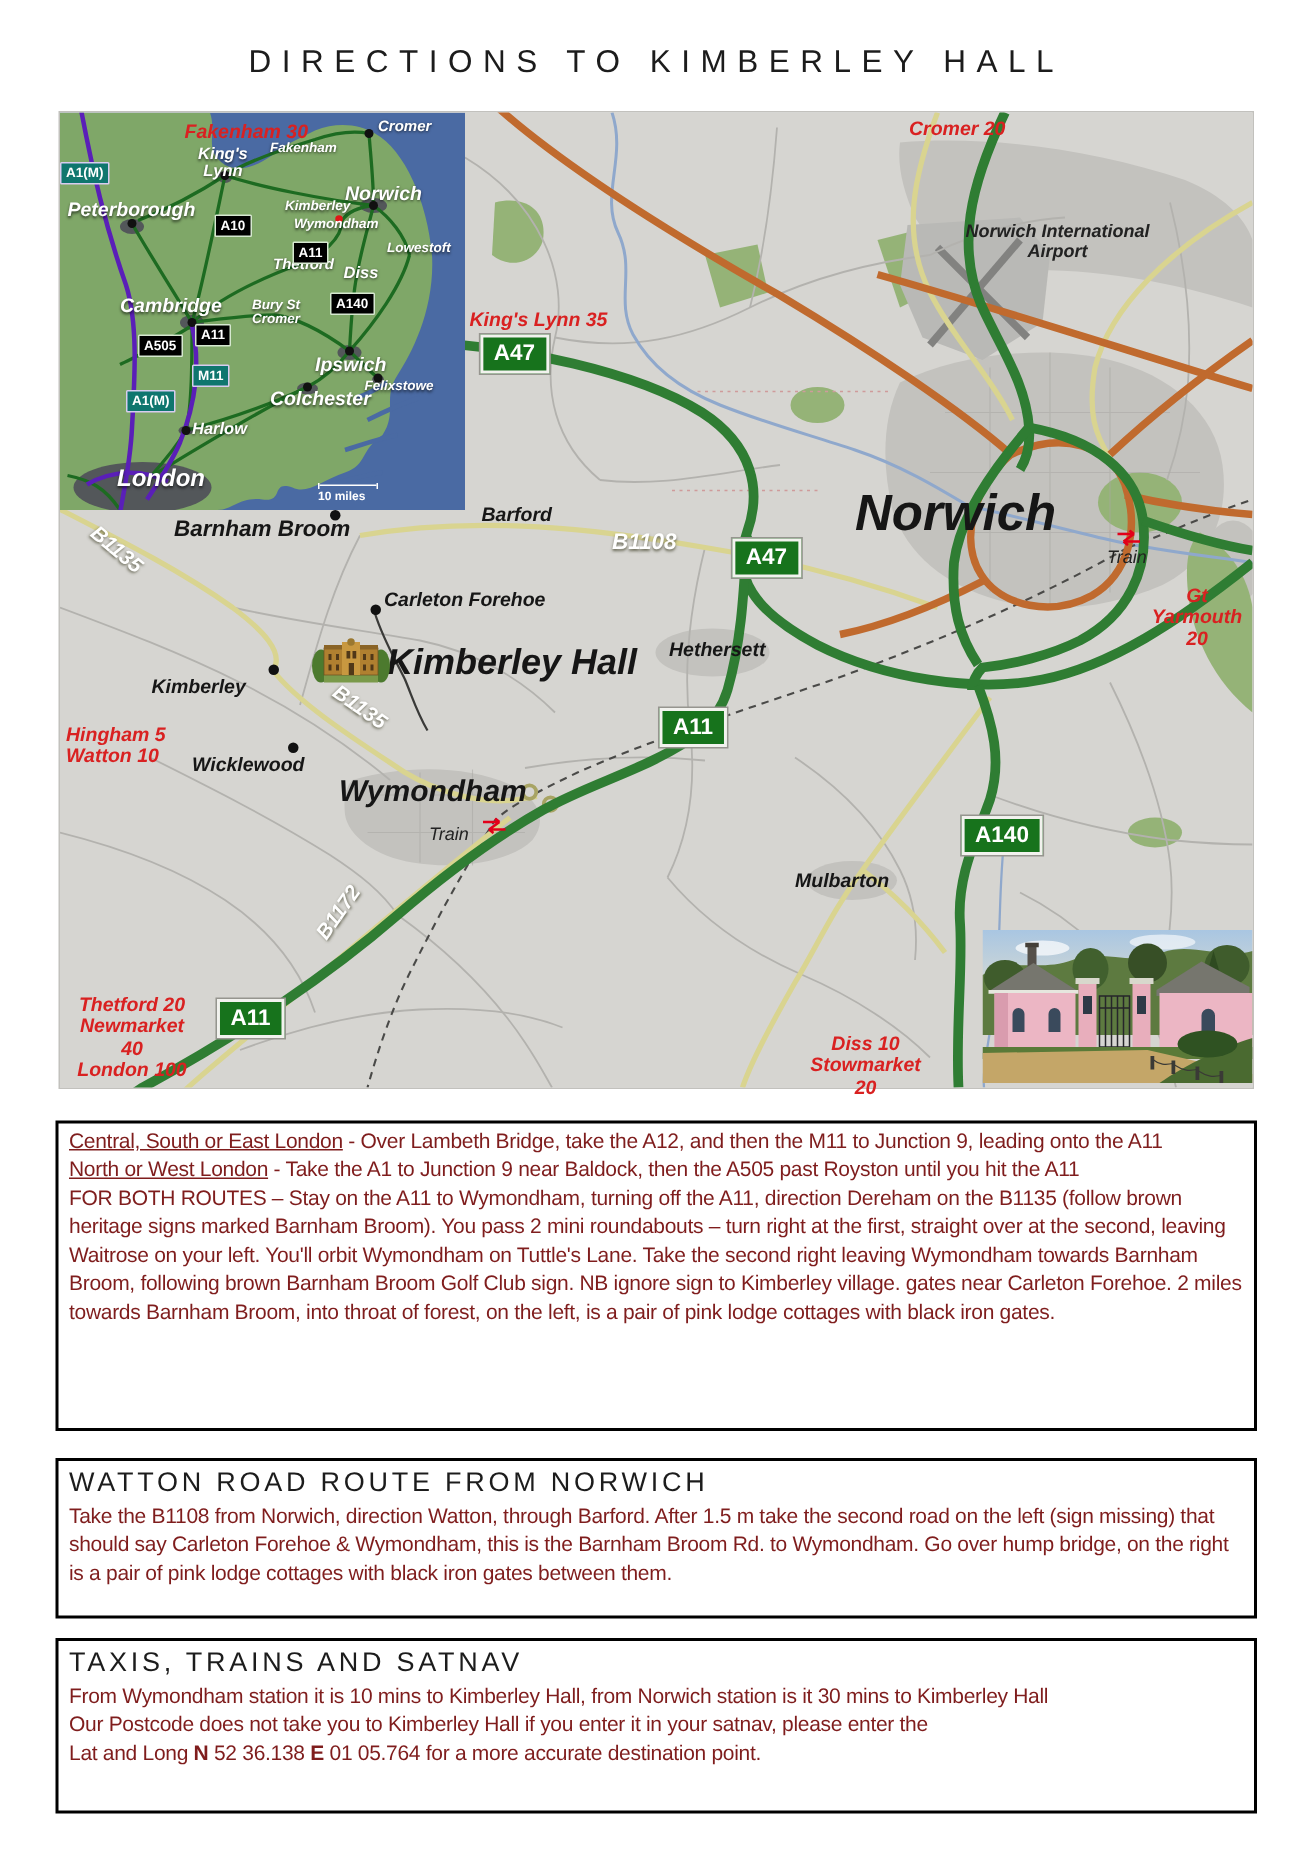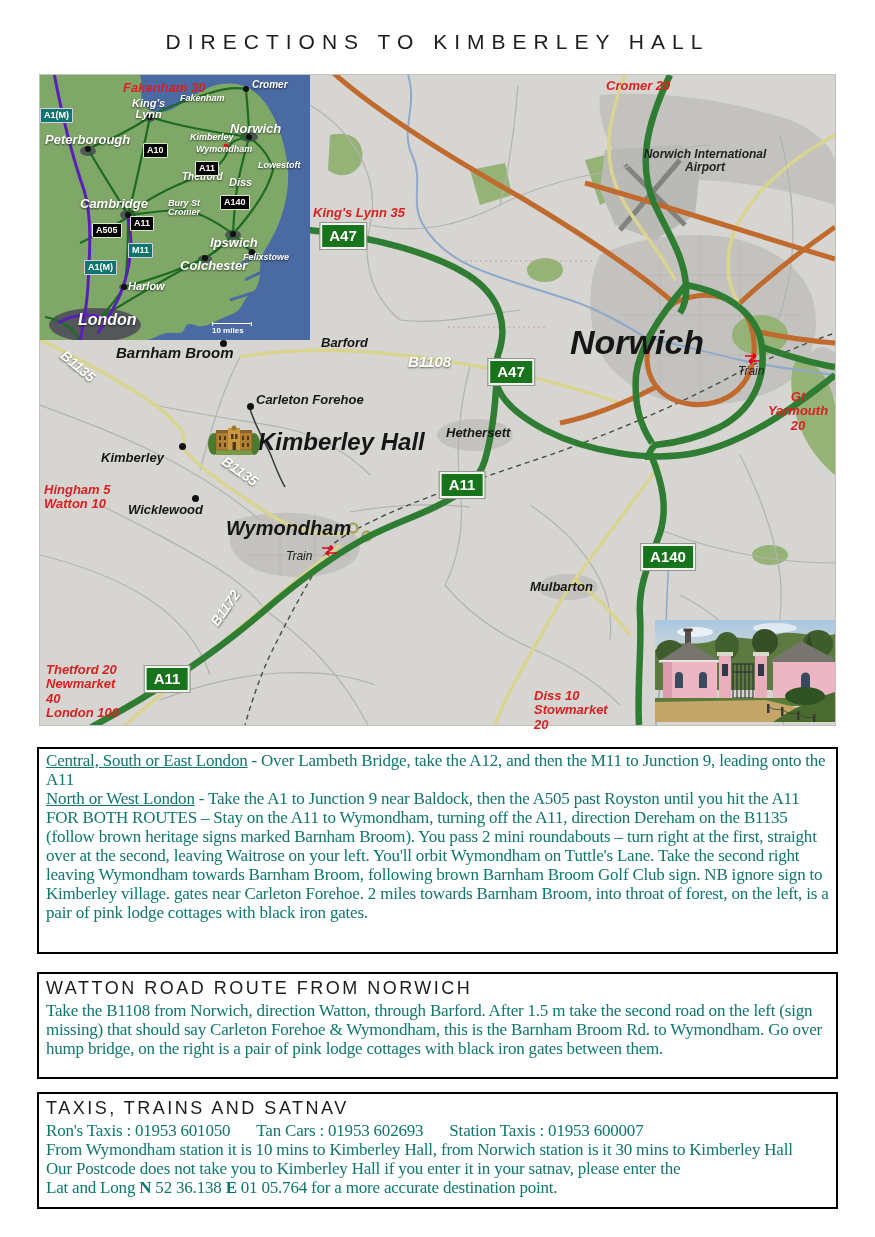--- a/index.html
+++ b/index.html
@@ -23,21 +23,21 @@
   .ishield.p{background:#0f766e;border:1px solid #d8ccf0;}
   .iscale{position:absolute;left:172px;top:247px;width:40px;color:#fff;font-size:8px;text-align:left;font-weight:bold;}
   .iscale .bar{height:4px;border-left:1px solid #fff;border-right:1px solid #fff;position:relative;}
   .iscale .bar:after{content:"";position:absolute;left:0;right:0;top:1px;border-top:1px solid #fff;}
   .gnote{position:absolute;left:612px;top:506px;width:186px;font-weight:bold;font-size:14.5px;line-height:17.5px;color:#0d0d0d;white-space:pre-line;letter-spacing:-0.3px;}
   .photo{position:absolute;left:615px;top:545px;width:180px;height:102px;}
   .hallicon{position:absolute;left:168px;top:349px;width:52px;height:34px;}
   
   .box{position:absolute;left:37px;width:783px;border:2px solid #000;background:#fff;padding:2px 7px 4px;}
   .box h2{margin:0 0 1px 0;font-size:18px;font-weight:400;letter-spacing:2.5px;color:#1c1c1c;line-height:24px;}
-  .box p{margin:0;font-size:17px;line-height:19px;color:#0f766e;letter-spacing:-0.2px;font-family:Liberation Serif, serif;}
+  .box p{margin:0;font-size:14px;line-height:19px;color:#7f1d1d;letter-spacing:-0.2px;}
   .u{text-decoration:underline;}
   .b{font-weight:bold;}
   .gap{display:inline-block;width:26px;}
 </style>
 </head>
 <body>
 
 <div class="page">
 
   <div class="title">DIRECTIONS TO KIMBERLEY HALL</div>
@@ -250,24 +250,24 @@
     </div>
 
     <div class="dist" style="left:83px;top:6px">Fakenham 30</div>
     <div class="dist" style="left:566px;top:4px">Cromer 20</div>
     <div class="dist" style="left:273px;top:131px">King's Lynn 35</div>
     <div class="dist" style="left:726px;top:315px;width:64px;text-align:center">Gt
 Yarmouth
 20</div>
     <div class="dist" style="left:4px;top:408px">Hingham 5
 Watton 10</div>
-    <div class="dist" style="left:6px;top:588px;width:84px;text-align:left">Thetford 20
+    <div class="dist" style="left:6px;top:588px;width:84px;text-align:center">Thetford 20
 Newmarket 40
 London 100</div>
-    <div class="dist" style="left:494px;top:614px;width:86px;text-align:left">Diss 10
+    <div class="dist" style="left:494px;top:614px;width:86px;text-align:center">Diss 10
 Stowmarket 20</div>
 
     <div class="dot" style="left:180px;top:265px"></div>
     <div class="lbl" style="left:76px;top:270px;font-size:15px">Barnham Broom</div>
     <div class="lbl" style="left:281px;top:261px;font-size:13px">Barford</div>
     <div class="dot" style="left:207px;top:328px"></div>
     <div class="lbl" style="left:216px;top:318px;font-size:13px">Carleton Forehoe</div>
     <div class="dot" style="left:139px;top:368px"></div>
     <div class="lbl" style="left:61px;top:376px;font-size:13px">Kimberley</div>
     <div class="dot" style="left:152px;top:420px"></div>
@@ -380,19 +380,18 @@
     <p>FOR BOTH ROUTES – Stay on the A11 to Wymondham, turning off the A11, direction Dereham on the B1135 (follow brown heritage signs marked Barnham Broom). You pass 2 mini roundabouts – turn right at the first, straight over at the second, leaving Waitrose on your left. You'll orbit Wymondham on Tuttle's Lane. Take the second right leaving Wymondham towards Barnham Broom, following brown Barnham Broom Golf Club sign. NB ignore sign to Kimberley village. gates near Carleton Forehoe. 2 miles towards Barnham Broom, into throat of forest, on the left, is a pair of pink lodge cottages with black iron gates.</p>
   </div>
 
   <div class="box" style="top:972px;height:97px">
     <h2>WATTON ROAD ROUTE FROM NORWICH</h2>
     <p>Take the B1108 from Norwich, direction Watton, through Barford. After 1.5 m take the second road on the left (sign missing) that should say Carleton Forehoe &amp; Wymondham, this is the Barnham Broom Rd. to Wymondham. Go over hump bridge, on the right is a pair of pink lodge cottages with black iron gates between them.</p>
   </div>
 
   <div class="box" style="top:1092px;height:107px">
     <h2>TAXIS, TRAINS AND SATNAV</h2>
-    <p><span>Ron's Taxis : 01953 601050</span><span class="gap"></span><span>Tan Cars : 01953 602693</span><span class="gap"></span><span>Station Taxis : 01953 600007</span></p>
     <p>From Wymondham station it is 10 mins to Kimberley Hall, from Norwich station is it 30 mins to Kimberley Hall</p>
     <p>Our Postcode does not take you to Kimberley Hall if you enter it in your satnav, please enter the</p>
     <p><span>Lat and Long </span><span class="b">N</span><span> 52 36.138 </span><span class="b">E</span><span> 01 05.764 for a more accurate destination point.</span></p>
   </div>
 
 </div>
 
 </body></html>

